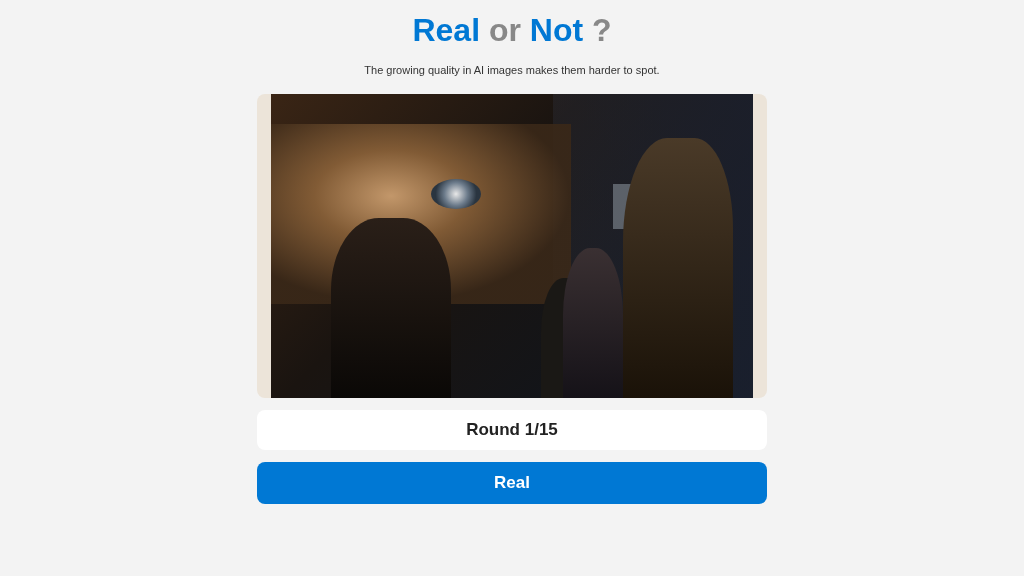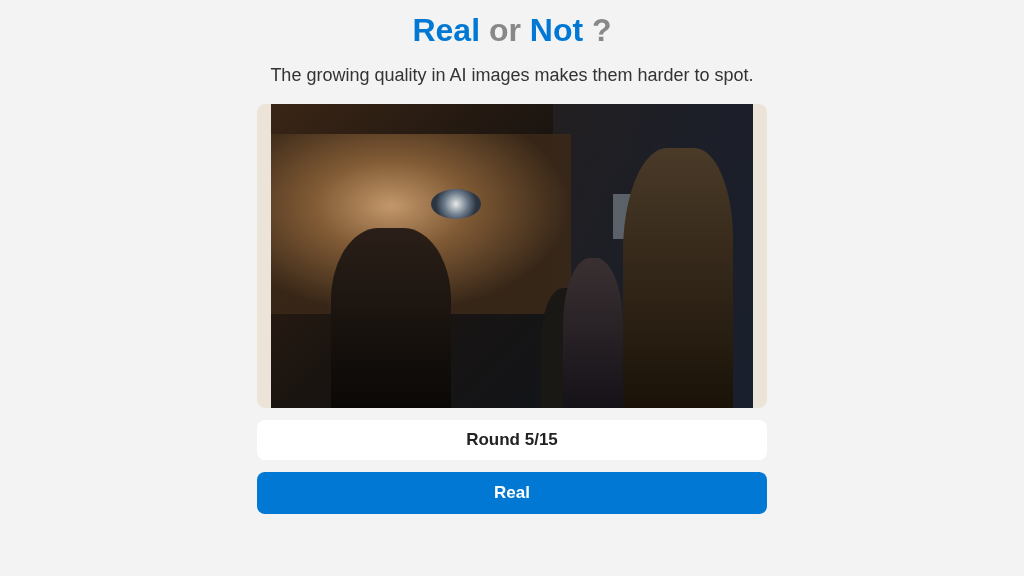--- a/index.html
+++ b/index.html
@@ -33,21 +33,21 @@
     }
     .title-not {
       color: #0078d4;
     }
     .title-q {
       color: #888;
       font-weight: 600;
     }
     .subtitle {
       text-align: center;
-      font-size: 18px;
+      font-size: 11px;
       color: #333;
       line-height: 1.4;
       margin-bottom: 16px;
     }
     .subtitle-line2 {
       font-weight: 700;
     }
     .image-card {
       width: 510px;
       background-color: #ece4d9;
@@ -189,18 +189,18 @@
     <div class="projection"></div>
     <div class="eye"></div>
     <div class="silhouette sil4"></div>
     <div class="silhouette sil1"></div>
     <div class="silhouette sil3"></div>
     <div class="silhouette sil2"></div>
   </div>
 </div>
 
 <div class="status-bar">
-  <span>Round 5/15</span>
+  <span>Round 1/15</span>
 </div>
 
 <div class="button-row">
   <button class="action-button">Real</button>
 </div>
 
 </body></html>

